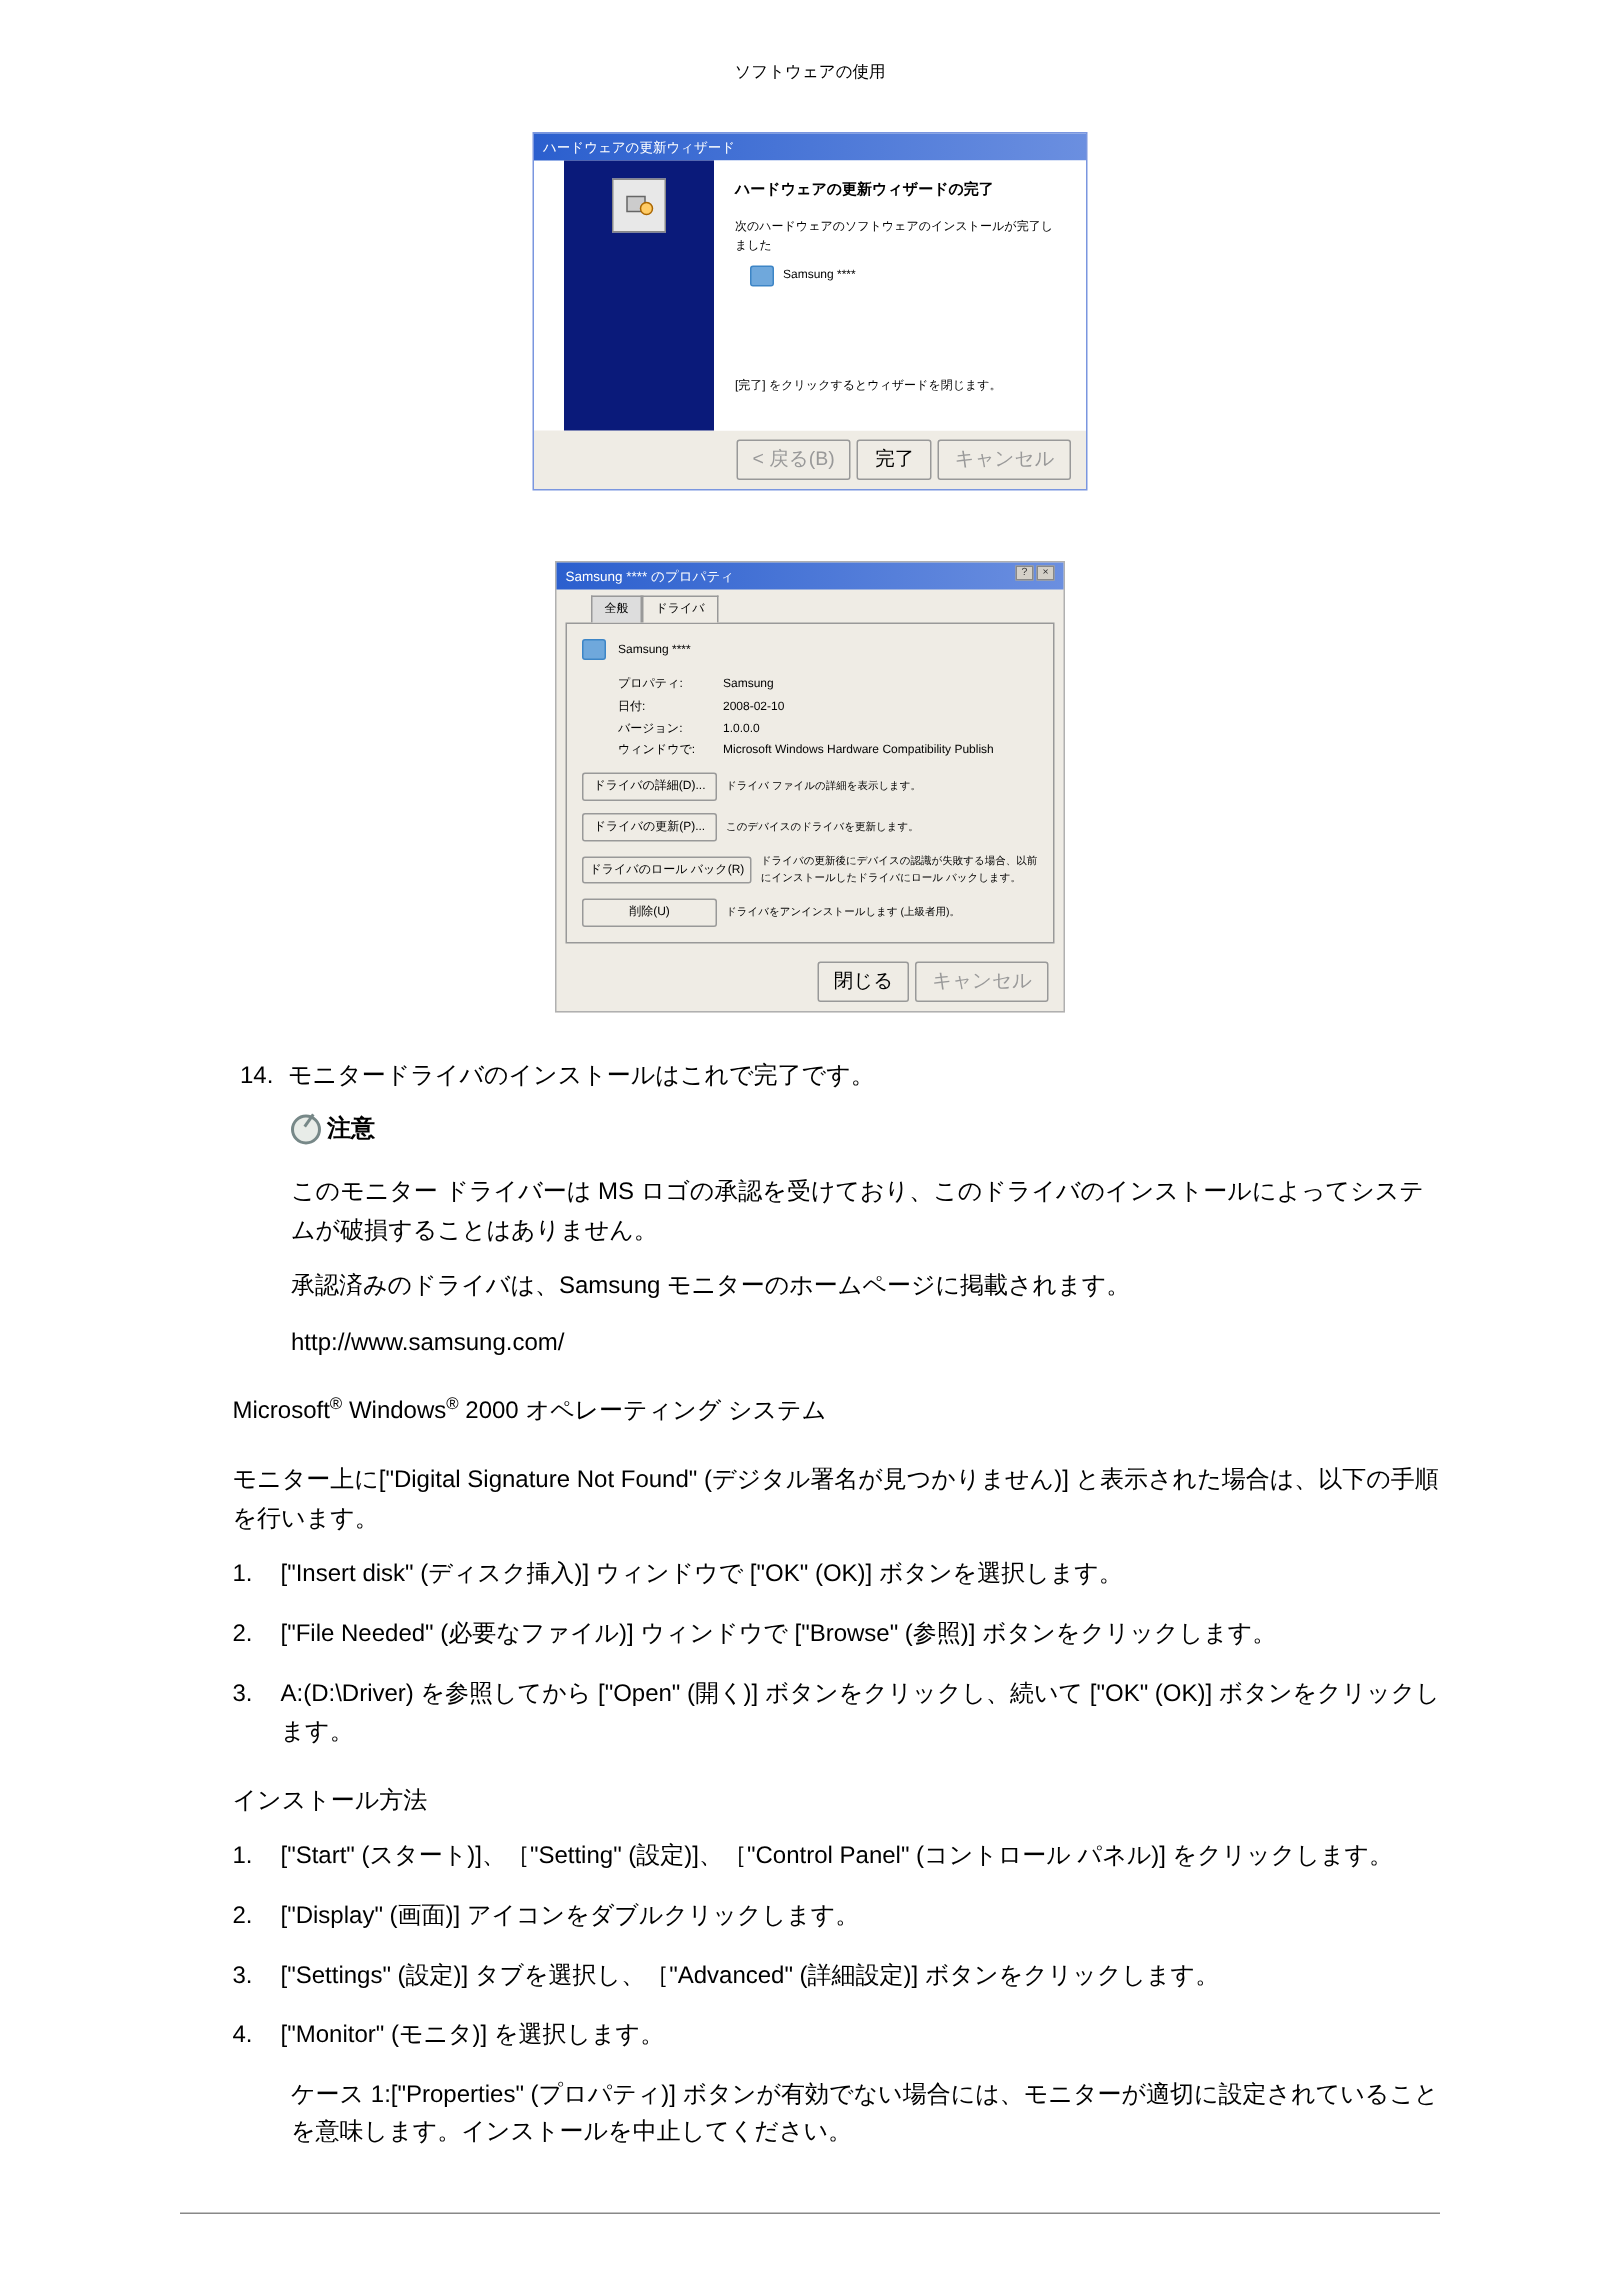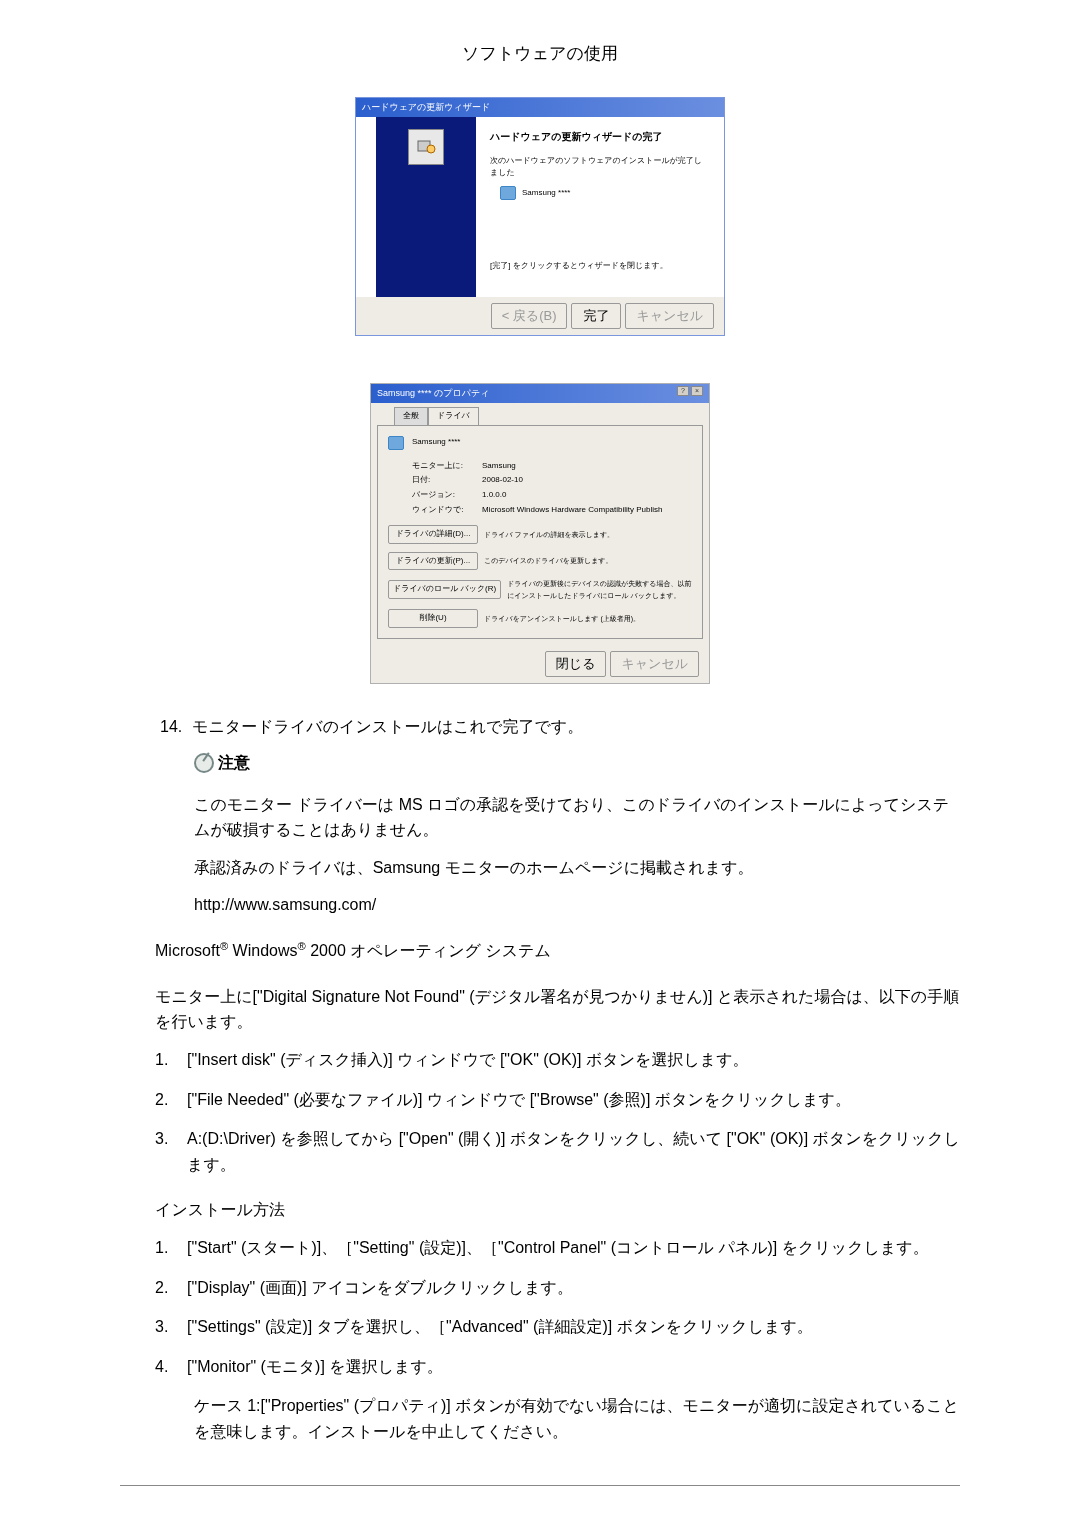--- a/index.html
+++ b/index.html
@@ -8,21 +8,21 @@
       background: #fff;
       width: 1080px;
       margin: 0 auto;
       padding: 40px 120px 60px;
       font-size: 16px;
       line-height: 1.6;
       color: #000;
     }
     .page-header {
       text-align: center;
-      font-size: 17px;
+      font-size: 11px;
       margin-bottom: 30px;
       font-weight: normal;
     }
     .screenshot-container {
       display: flex;
       flex-direction: column;
       align-items: center;
       gap: 6px;
       margin-bottom: 30px;
     }
@@ -301,21 +301,21 @@
       <div class="tab inactive">全般</div>
       <div class="tab">ドライバ</div>
     </div>
     <div class="props-body">
       <div class="props-device-row">
         <div class="monitor-icon"></div>
         <span>Samsung ****</span>
       </div>
       <div class="info-grid">
         <div class="info-row">
-            <span class="info-label">モニター上に:</span>
+            <span class="info-label">プロパティ:</span>
             <span>Samsung</span>
           </div>
         <div class="info-row">
             <span class="info-label">日付:</span>
             <span>2008-02-10</span>
           </div>
         <div class="info-row">
             <span class="info-label">バージョン:</span>
             <span>1.0.0.0</span>
           </div>

